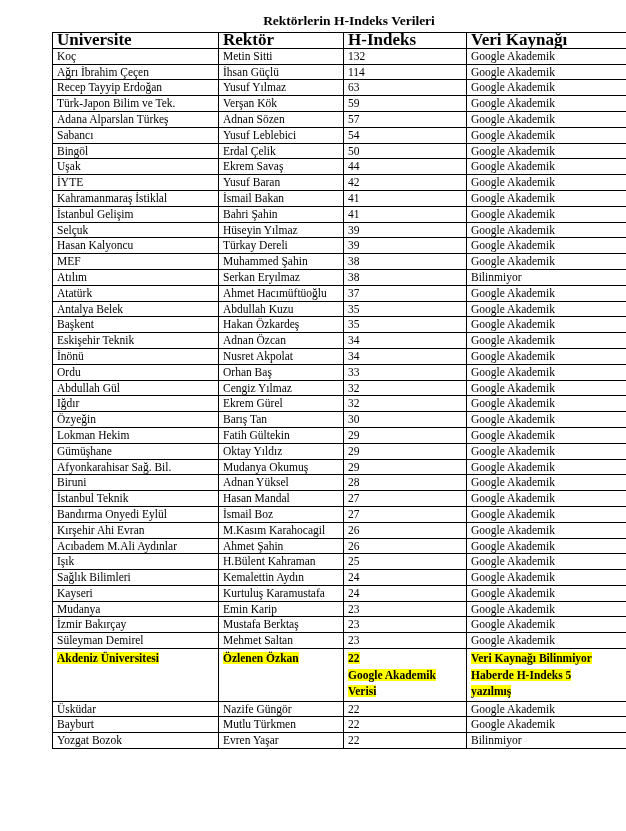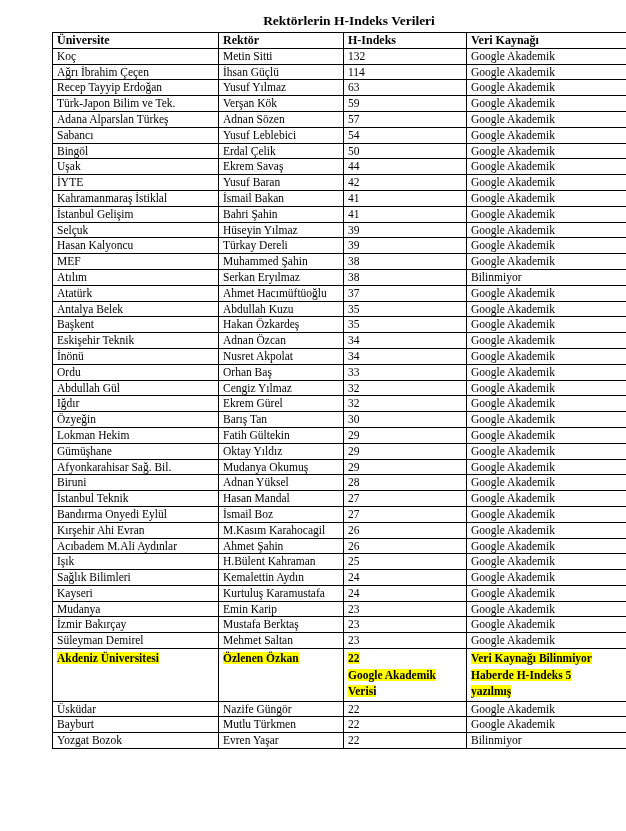--- a/index.html
+++ b/index.html
@@ -36,21 +36,21 @@
     border: 1px solid #000000;
     padding: 1px 4px 1px 4px;
     font-size: 11.5px;
     line-height: 12.8px;
     text-align: left;
     vertical-align: top;
     overflow: hidden;
   }
   table.htable th {
     font-weight: bold;
-    font-size: 12px;
+    font-size: 17px;
   }
   tr.hl td {
     font-weight: bold;
     line-height: 16.5px;
   }
   tr.hl .txt {
     background: var(--hl, #ffff00);
     box-decoration-break: clone;
     text-align: center;
     -webkit-box-decoration-break: clone;

